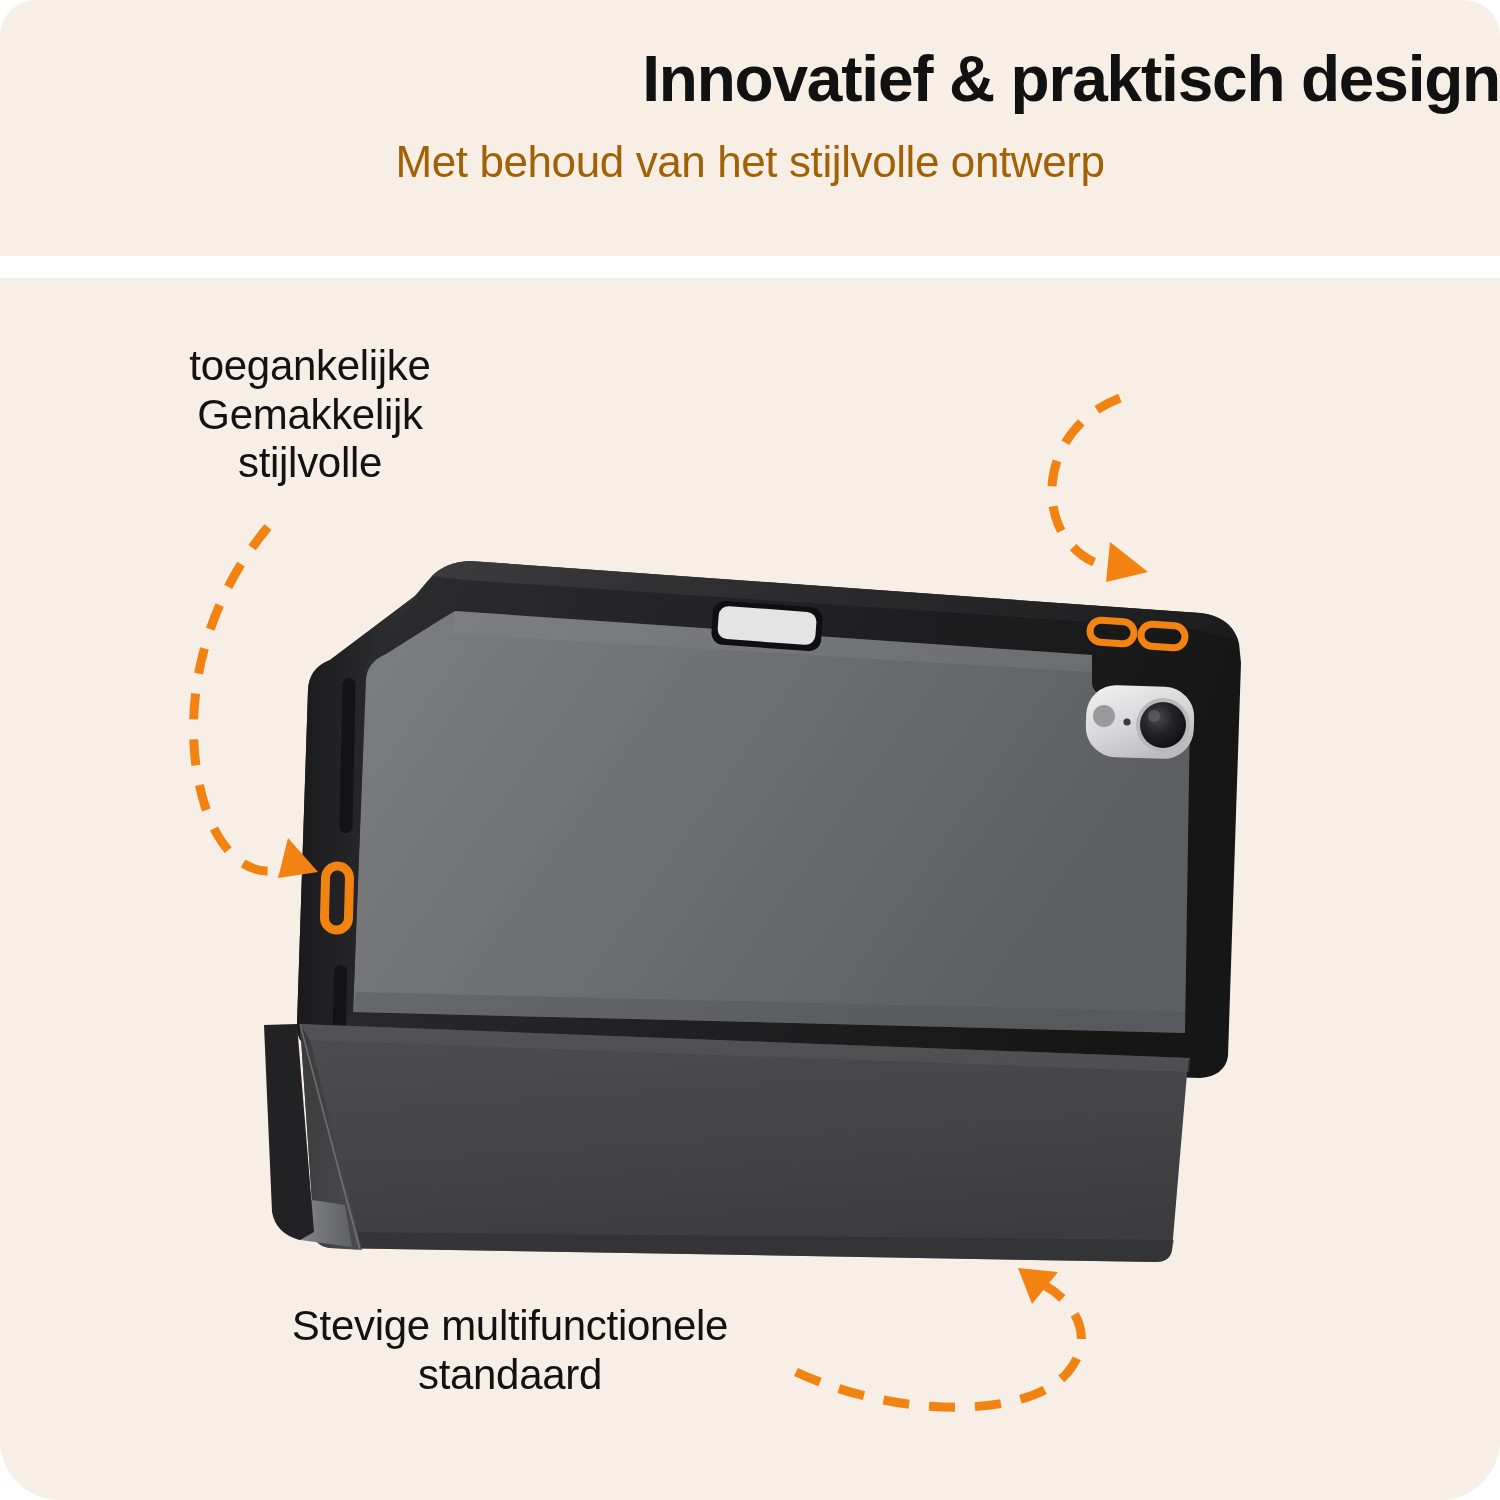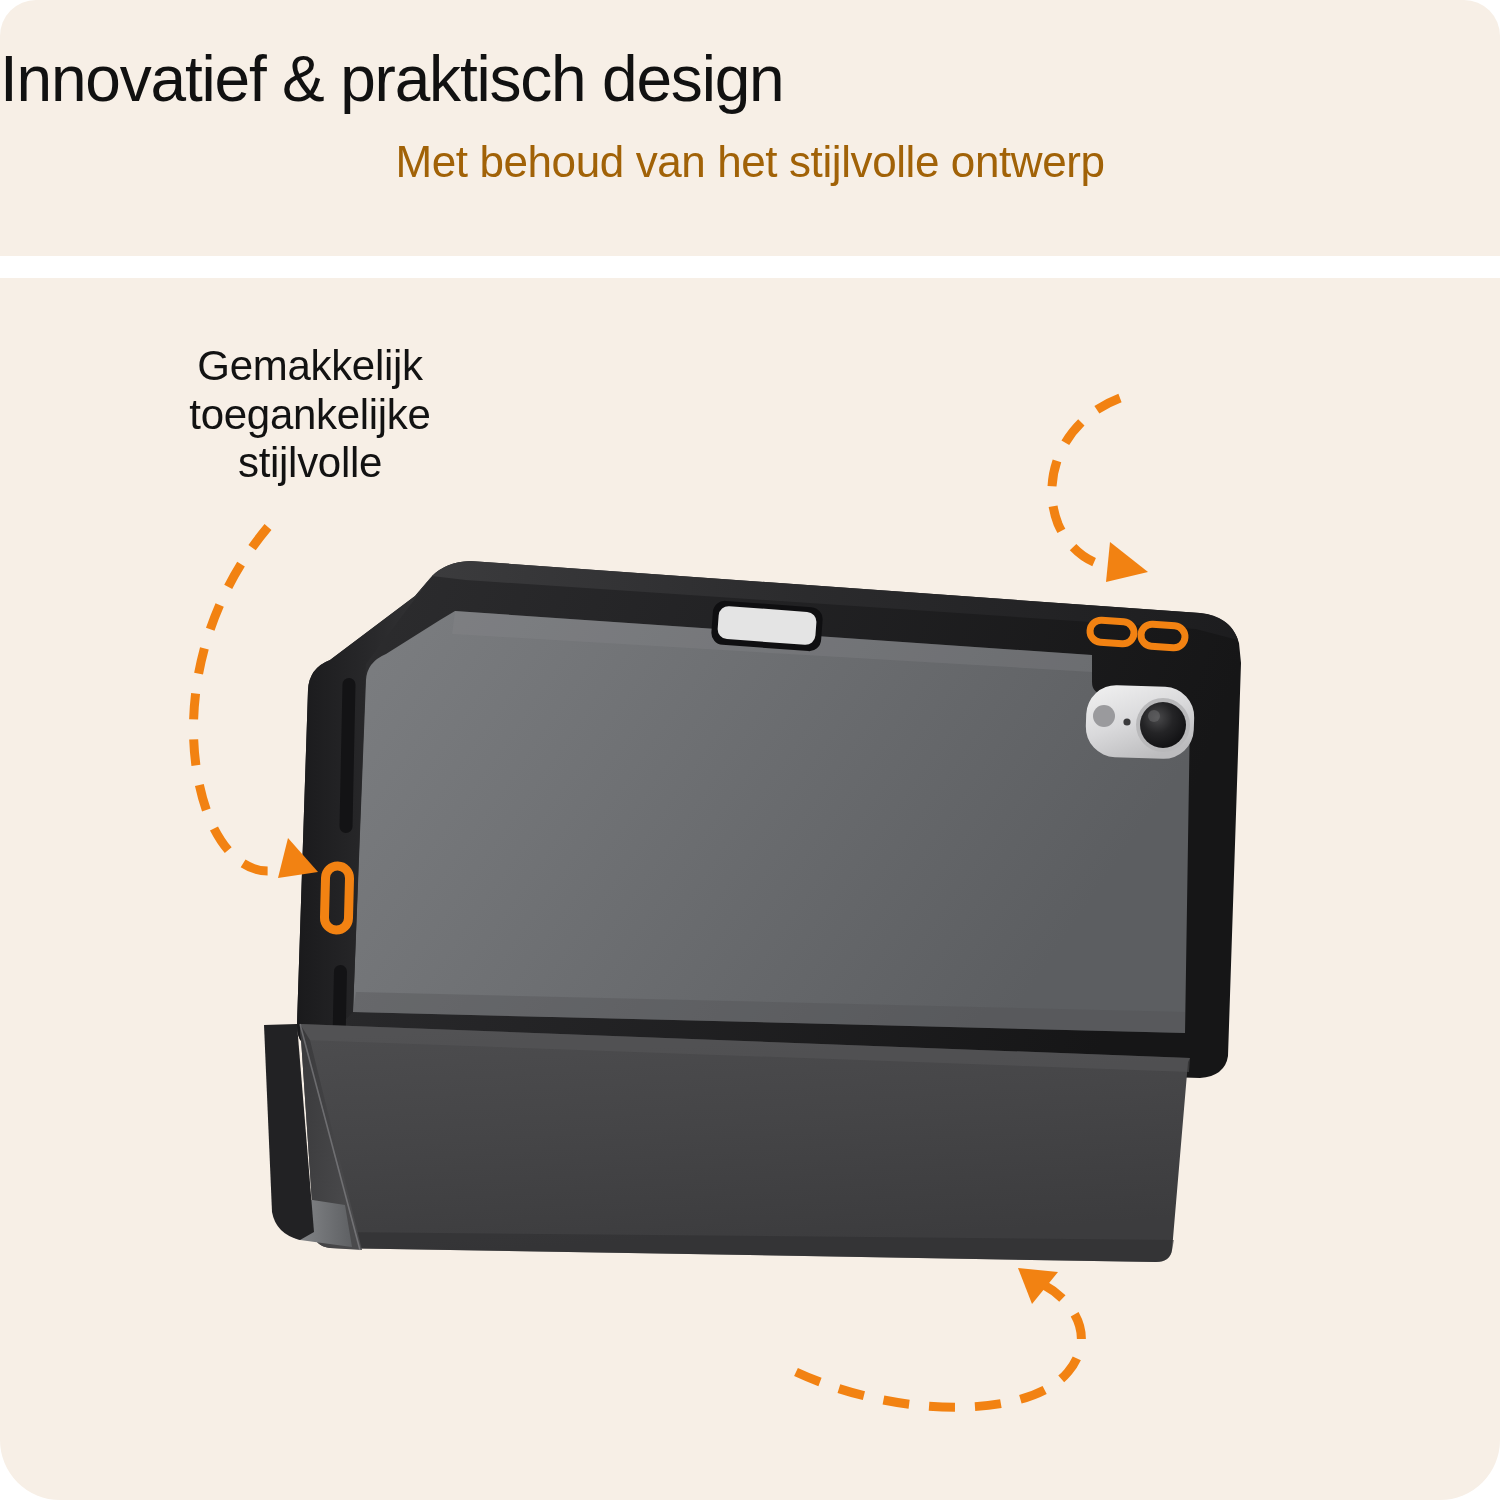--- a/index.html
+++ b/index.html
@@ -16,22 +16,22 @@
     position: absolute;
     background: #F7EFE6;
     left: 0; width: 1500px;
   }
   #header-panel { top: 0; height: 256px; border-radius: 36px 36px 0 0; }
   #body-panel   { top: 278px; height: 1222px; border-radius: 0 0 60px 60px; }
 
   
   #header-title {
     position: absolute; left: 0; top: 46px; width: 1500px;
-    text-align: left;
-    font-size: 64px; font-weight: 400; color: #111111;
+    text-align: right;
+    font-size: 64px; font-weight: 700; color: #111111;
     letter-spacing: -1.2px; line-height: 1.05;
   }
   #header-subtitle {
     position: absolute; left: 0; top: 138px; width: 1500px;
     text-align: center;
     font-size: 44px; font-weight: 400; color: #a16207;
     letter-spacing: -0.4px; line-height: 1.1;
   }
 
   
@@ -193,20 +193,24 @@
       <polygon points="1110,542 1148,572 1106,582" fill="#F28212"></polygon>
     </g>
 
     <g>
       <path d="M 796,1372 C 900,1420 1030,1418 1068,1372 C 1098,1336 1072,1300 1044,1285" fill="none" stroke="#F28212" stroke-width="9" stroke-dasharray="26 20" stroke-linecap="butt"></path>
       <polygon points="1018,1268 1058,1272 1032,1304" fill="#F28212"></polygon>
     </g>
   </svg>
 
   <div class="callout" id="callout-charging">
+    <div>toegankelijke</div>
     <div>Gemakkelijk</div>
-    <div>toegankelijke</div>
     <div>stijlvolle</div>
   </div>
 
 
+  <div class="callout" id="callout-stand">
+    <div>Stevige multifunctionele</div>
+    <div>standaard</div>
+  </div>
 
 </div>
 
 </body></html>

